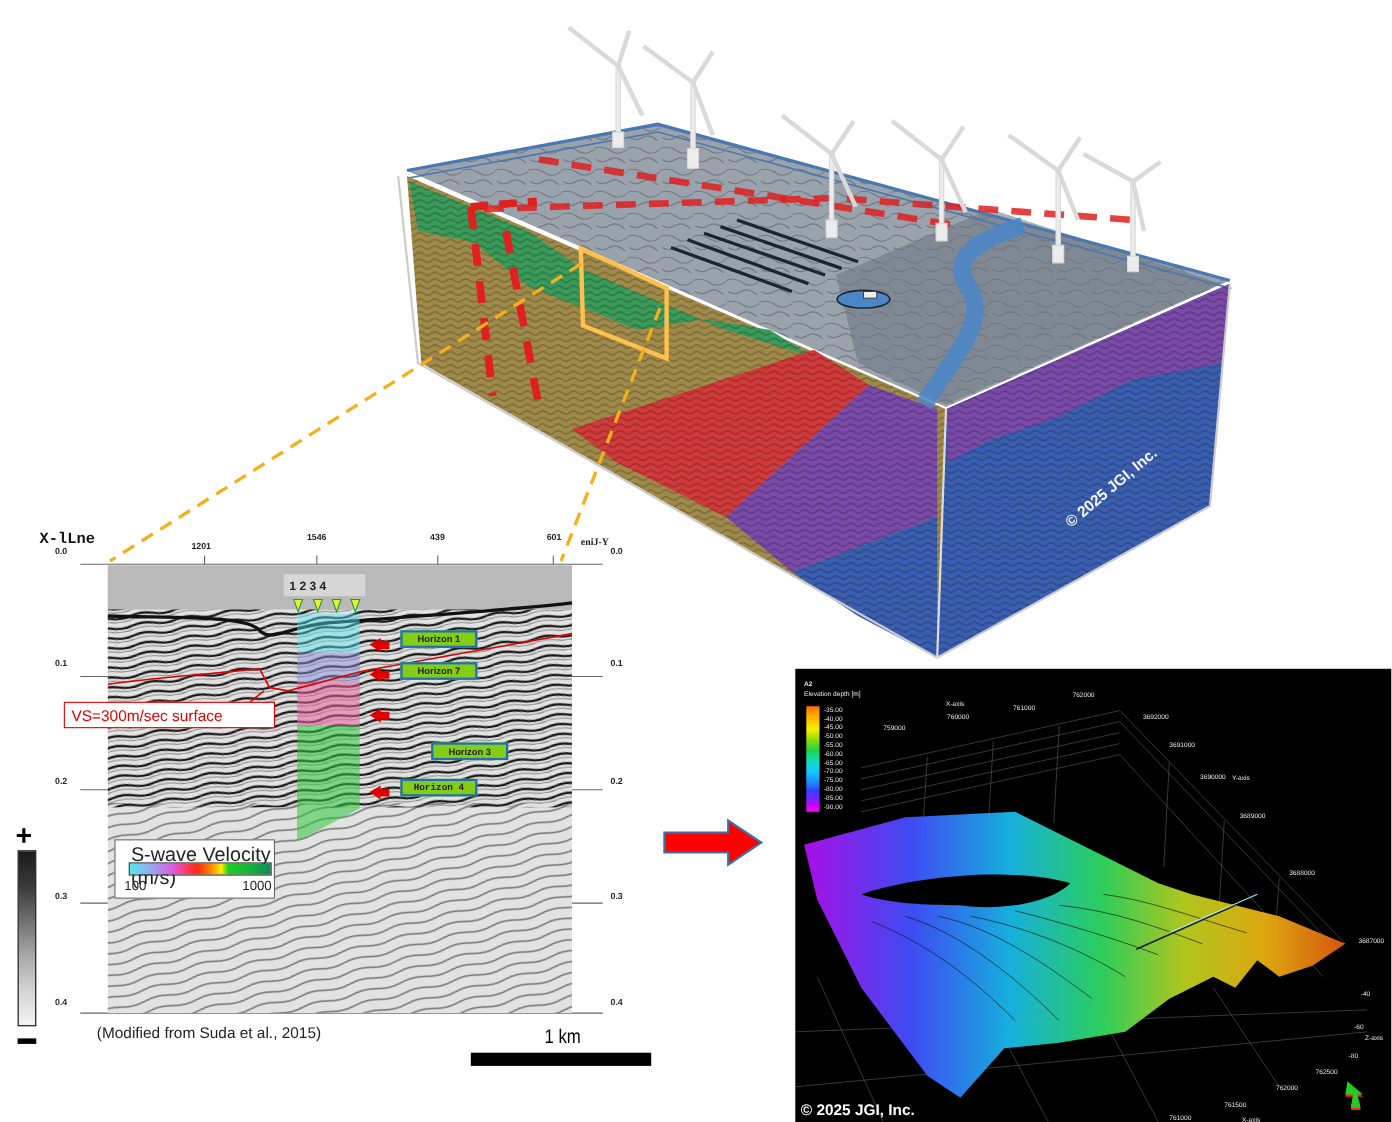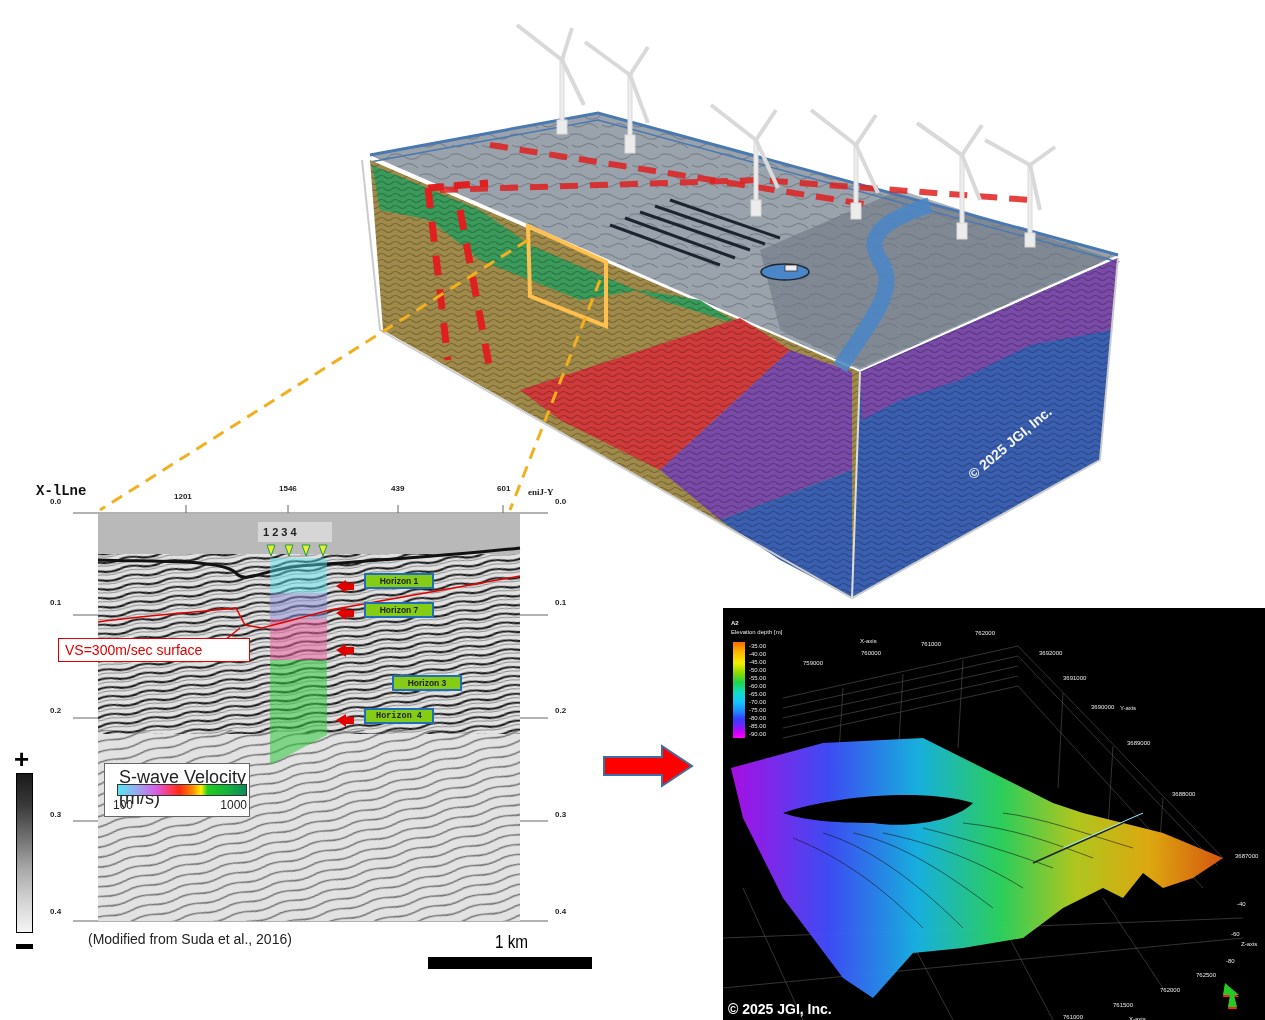--- a/index.html
+++ b/index.html
@@ -249,21 +249,21 @@
   <div class="title">S-wave Velocity (m/s)</div>
   <div class="bar"></div>
   <div class="min">100</div>
   <div class="max">1000</div>
 </div>
 
 <div class="abs" style="left:14px;top:746px;font-size:26px;font-weight:bold;line-height:26px;">+</div>
 <div class="amp-bar"></div>
 <div class="abs" style="left:16px;top:944px;width:17px;height:5px;background:#000;"></div>
 
-<div class="caption">(Modified from Suda et al., 2016)</div>
+<div class="caption">(Modified from Suda et al., 2015)</div>
 <div class="scalebar-label">1 km</div>
 <div class="scalebar"></div>
 
 <svg class="abs" style="left:600px;top:742px;" width="100" height="50" viewBox="0 0 100 50">
   <polygon points="4,15 62,15 62,4 92,24 62,44 62,33 4,33" fill="#ff0000" stroke="#3d6fa6" stroke-width="2"></polygon>
 </svg>
 
 <div class="panel3d">
   <svg class="abs" style="left:0;top:0;" width="542" height="412" viewBox="0 0 542 412">
     <defs>

